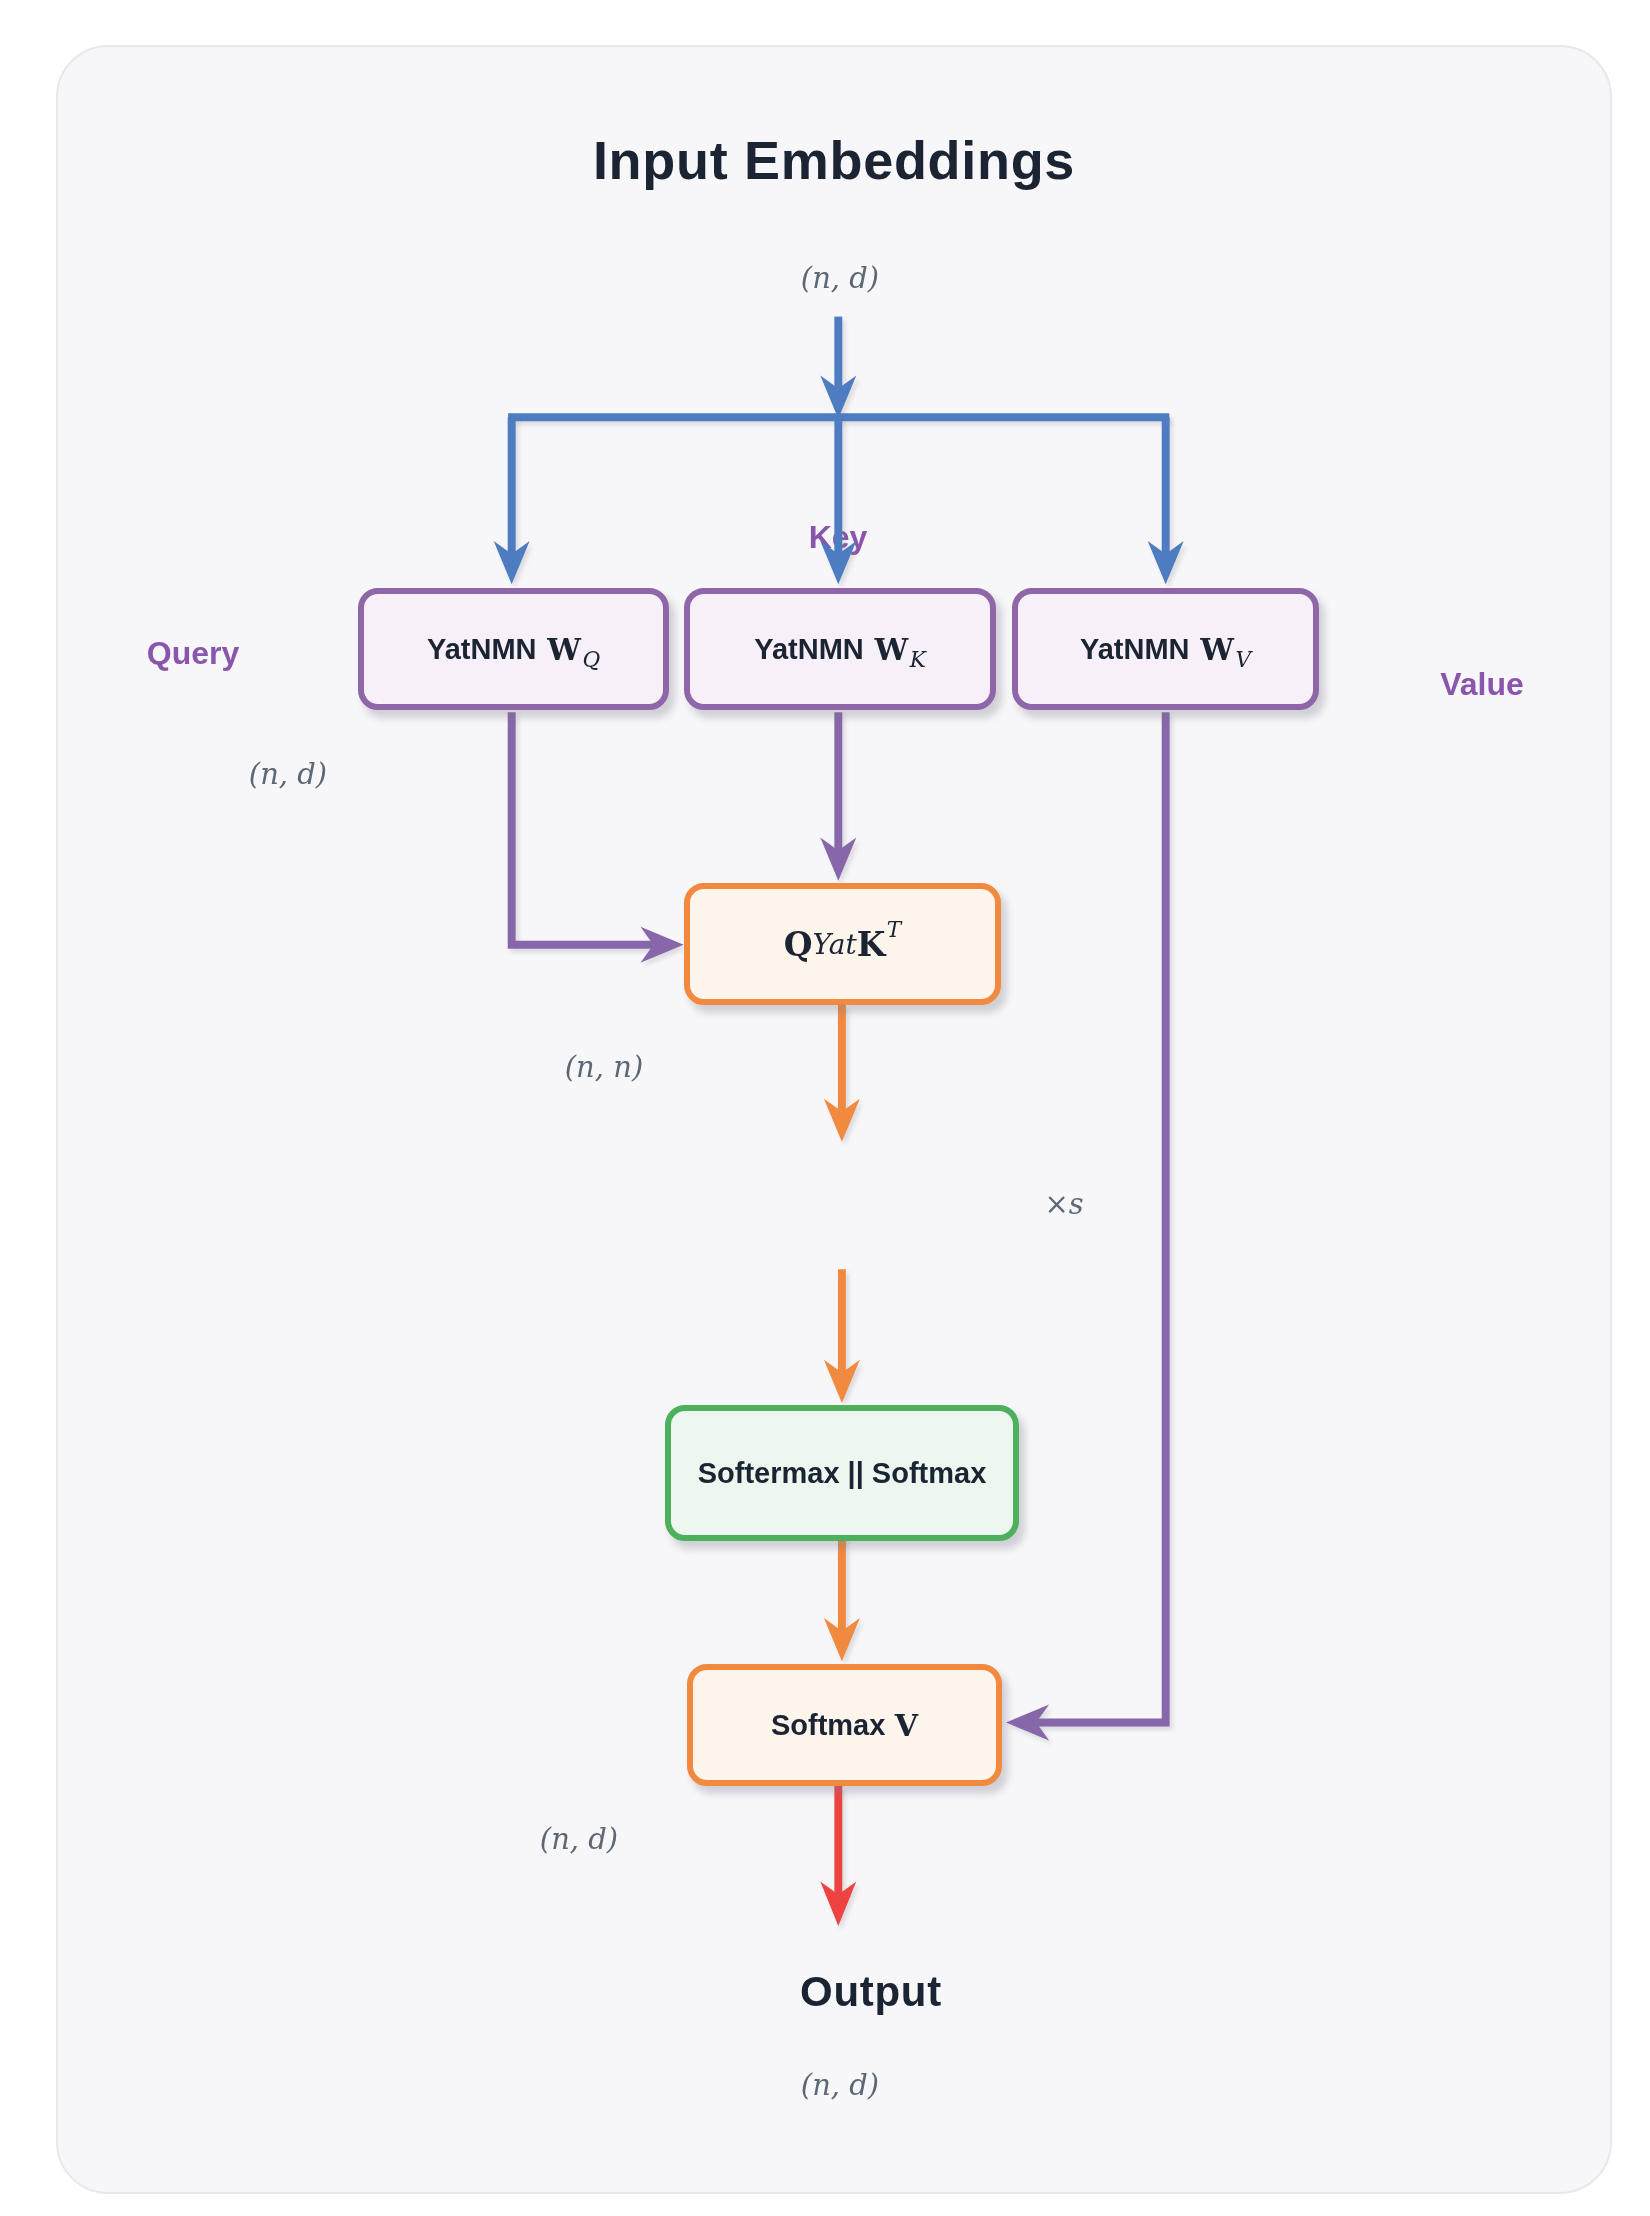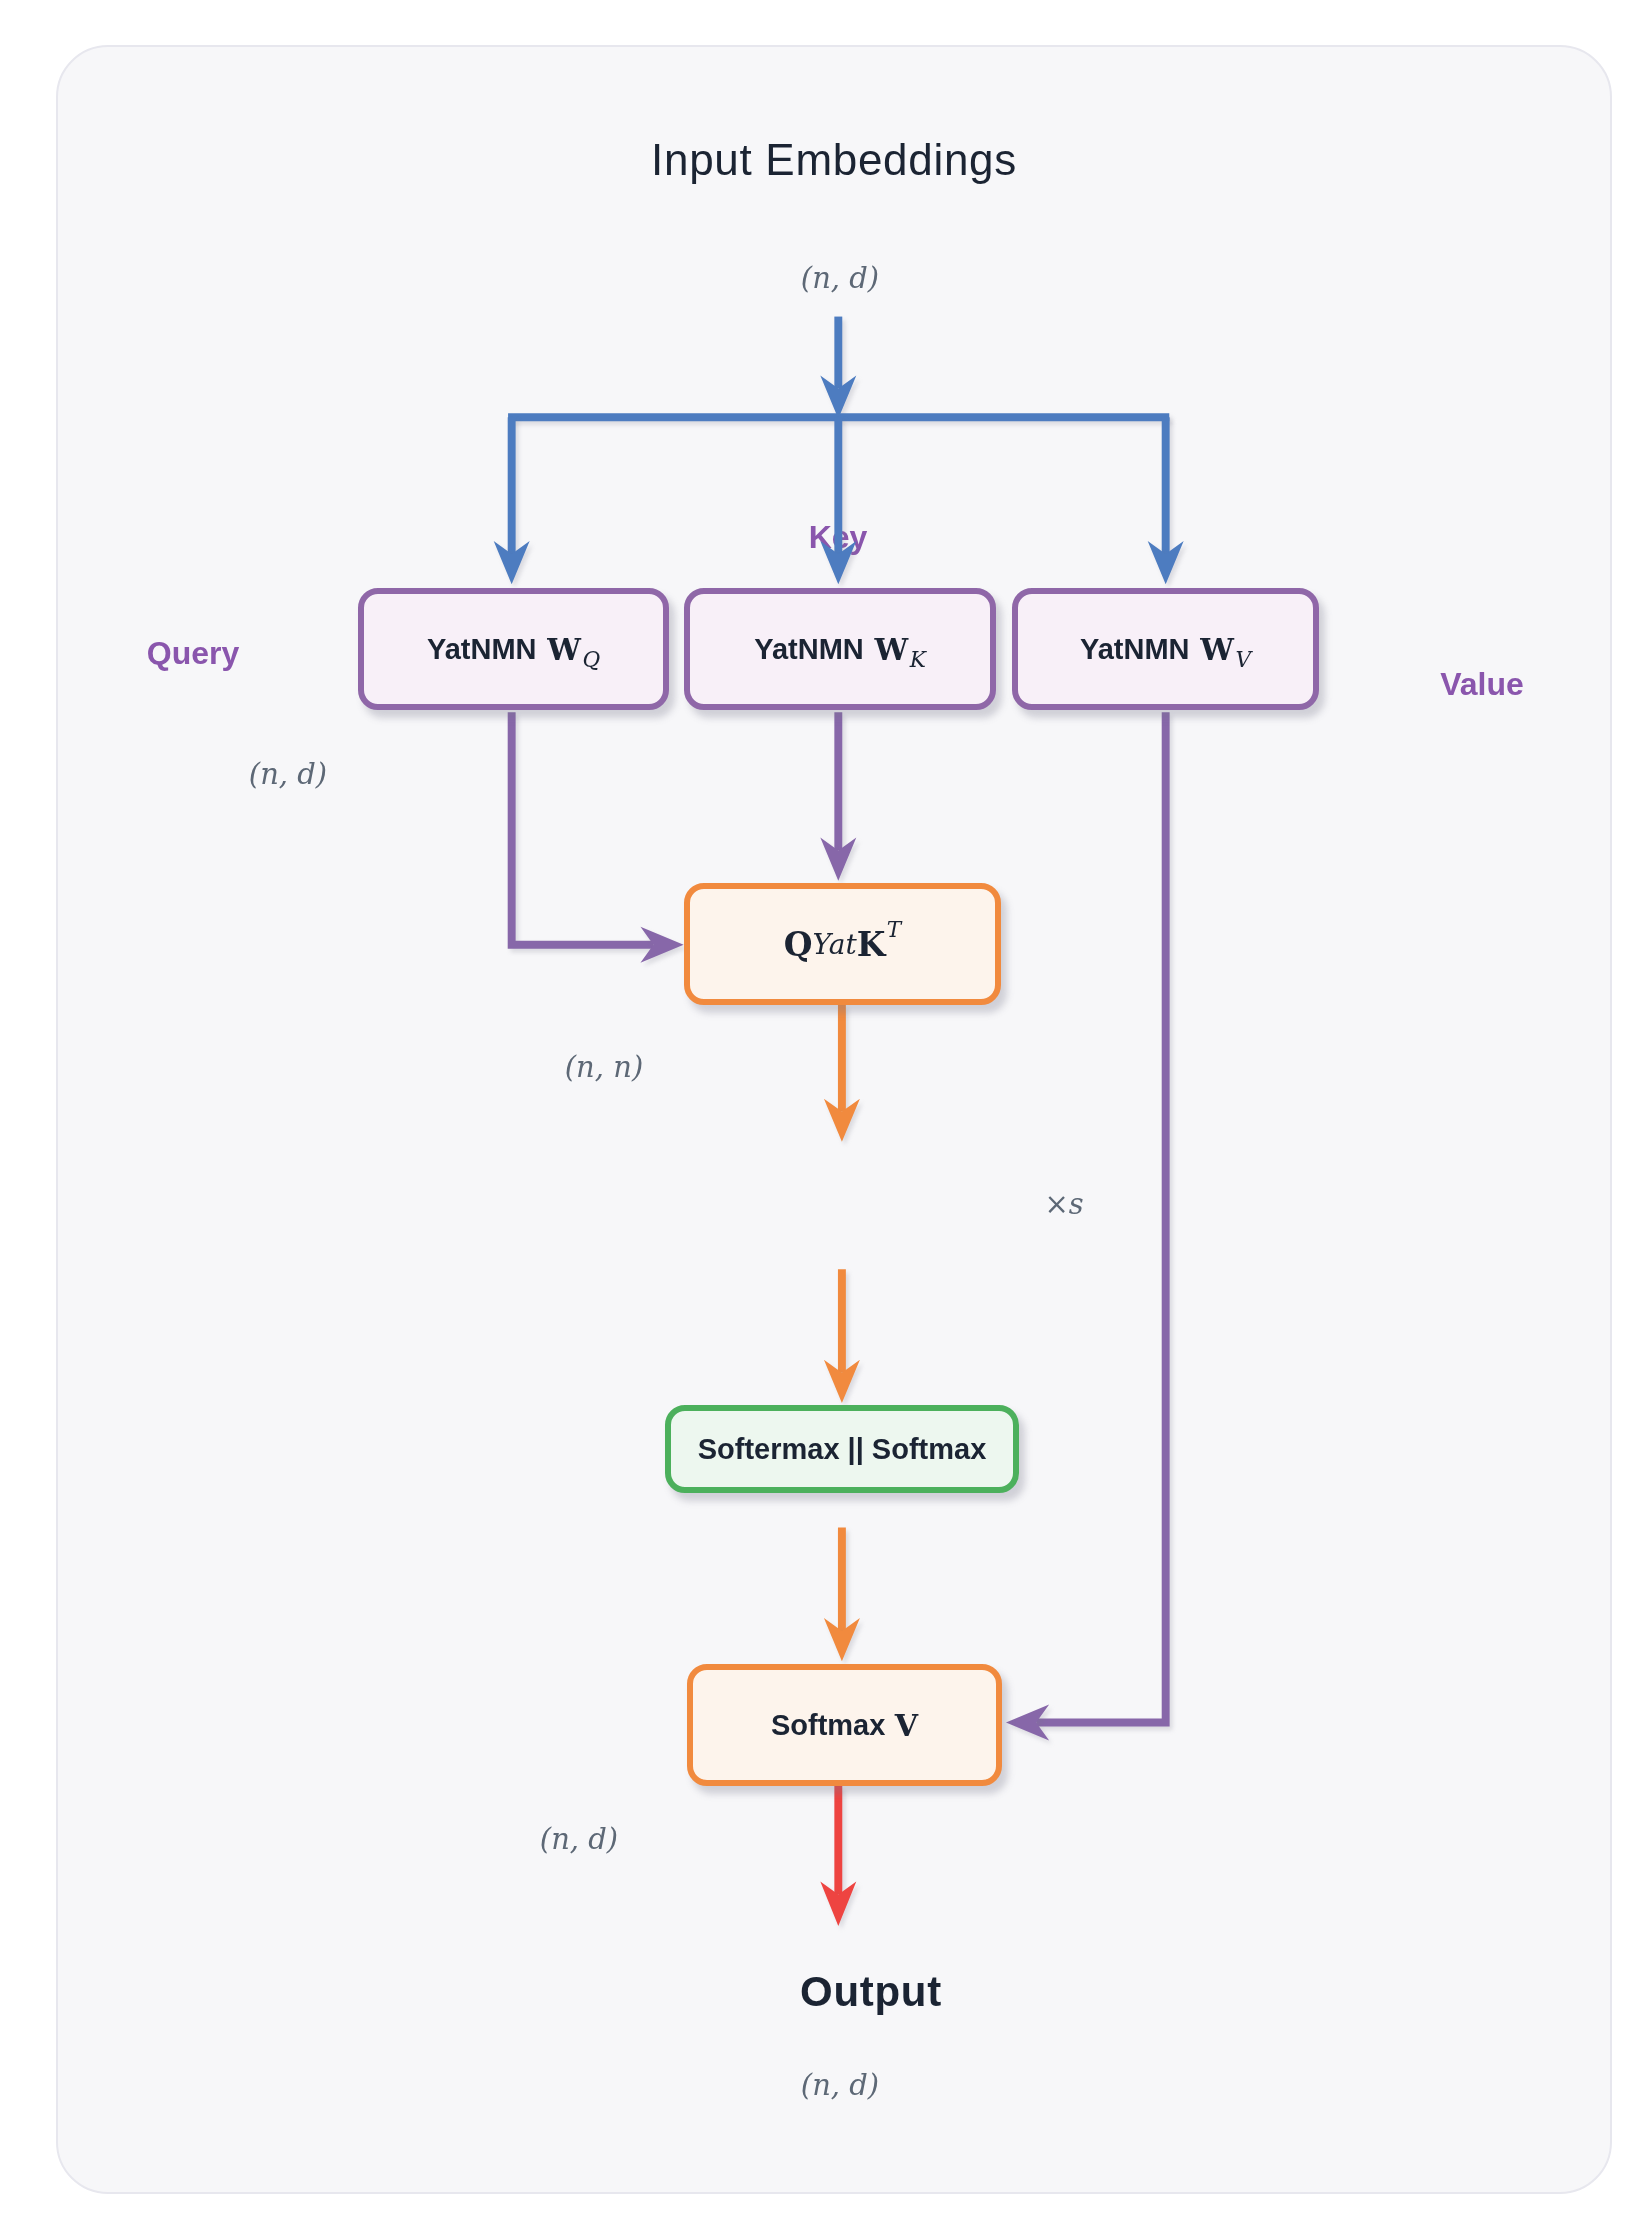--- a/index.html
+++ b/index.html
@@ -13,21 +13,21 @@
 
   .card {
     position:absolute; left:56px; top:45px; width:1556px; height:2149px;
     background: var(--c-card_bg, #f7f7f9);
     border: 2.2px solid var(--c-card_border, #e7e7ee);
     border-radius: 52px;
   }
 
   .abs { position:absolute; transform:translate(-50%,-50%); white-space:nowrap; }
 
-  .title   { font-size:44px; font-weight:normal; color:var(--c-ink); letter-spacing:0.7px; }
+  .title   { font-size:54px; font-weight:bold; color:var(--c-ink); letter-spacing:0.7px; }
   .output  { font-size:42px; font-weight:bold; color:var(--c-ink); letter-spacing:0.7px; }
   .mathlbl { font-family:"DejaVu Serif", serif; font-style:italic; font-size:29px; color:var(--c-gray); }
   .plabel  { font-size:32px; font-weight:bold; color:var(--c-purple_text); }
 
   svg.arrows { position:absolute; left:0; top:0; }
   .s-blue   { stroke:var(--c-blue);   stroke-width:11px; fill:none; }
   .s-purple { stroke:var(--c-purple); stroke-width:11px; fill:none; }
   .s-orange { stroke:var(--c-orange); stroke-width:11px; fill:none; }
   .s-red    { stroke:var(--c-red);    stroke-width:11px; fill:none; }
   .f-blue   { fill:var(--c-blue);   stroke:none; }
@@ -152,21 +152,21 @@
   </div>
 
   <div class="box orange" style="left:684px; top:883px; width:317px; height:122px;">
     <span class="fq">Q</span>
       <span class="fyat">Yat</span>
       <span class="fk">K</span>
       <span class="fsup">T</span>
   </div>
 
 
-  <div class="box green" style="left:665px; top:1405px; width:354px; height:88px;">
+  <div class="box green" style="left:665px; top:1405px; width:354px; height:136px;">
     <span>Softermax || Softmax</span>
   </div>
 
   <div class="box orange" style="left:687px; top:1664px; width:315px; height:122px;">
     <span>Softmax</span>
       <span class="mv">V</span>
   </div>
 
 </div>
 

